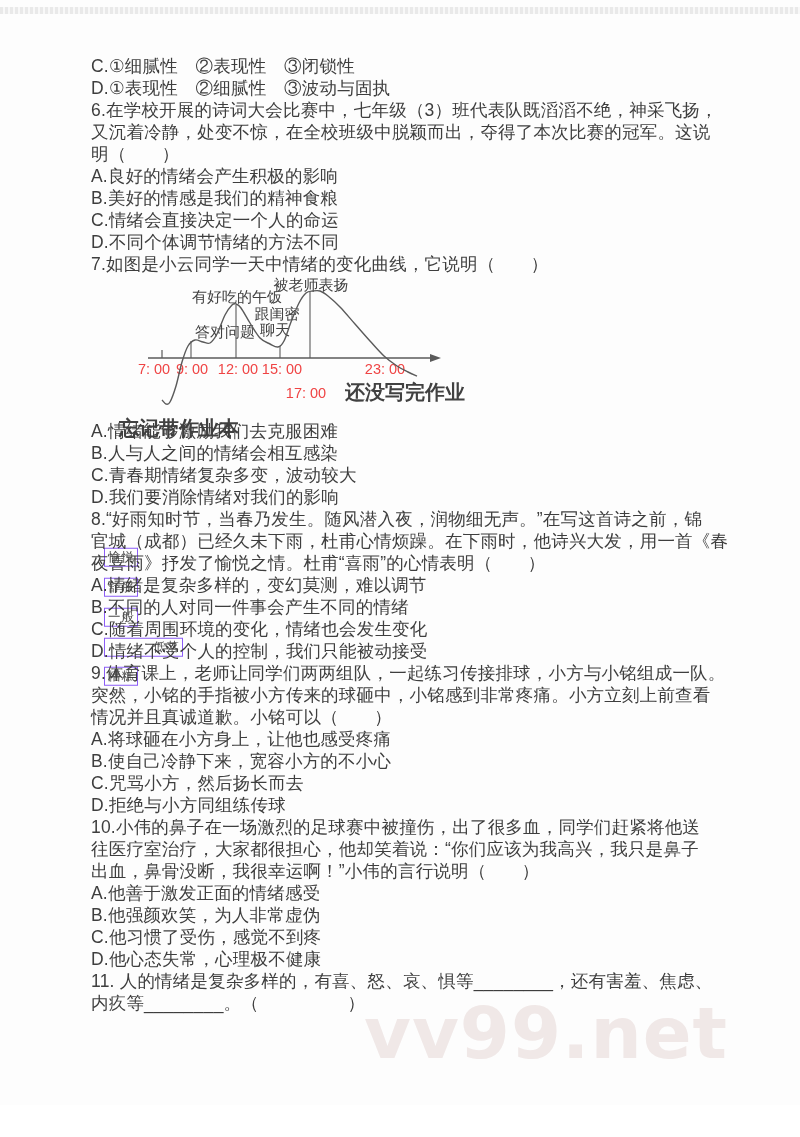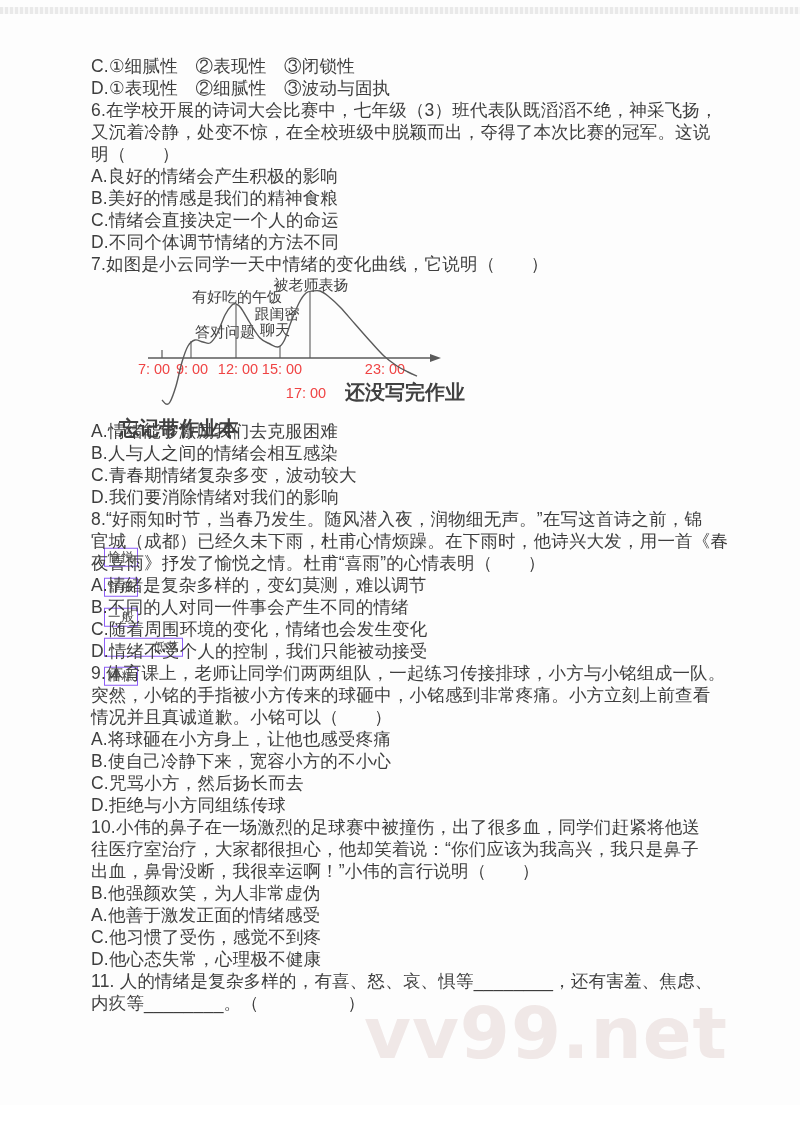--- a/index.html
+++ b/index.html
@@ -81,22 +81,22 @@
       <div class="textline">9.体育课上，老师让同学们两两组队，一起练习传接排球，小方与小铭组成一队。</div>
       <div class="textline">突然，小铭的手指被小方传来的球砸中，小铭感到非常疼痛。小方立刻上前查看</div>
       <div class="textline">情况并且真诚道歉。小铭可以（　　）</div>
       <div class="textline">A.将球砸在小方身上，让他也感受疼痛</div>
       <div class="textline">B.使自己冷静下来，宽容小方的不小心</div>
       <div class="textline">C.咒骂小方，然后扬长而去</div>
       <div class="textline">D.拒绝与小方同组练传球</div>
       <div class="textline">10.小伟的鼻子在一场激烈的足球赛中被撞伤，出了很多血，同学们赶紧将他送</div>
       <div class="textline">往医疗室治疗，大家都很担心，他却笑着说：“你们应该为我高兴，我只是鼻子</div>
       <div class="textline">出血，鼻骨没断，我很幸运啊！”小伟的言行说明（　　）</div>
+      <div class="textline">A.他善于激发正面的情绪感受</div>
       <div class="textline">B.他强颜欢笑，为人非常虚伪</div>
-      <div class="textline">A.他善于激发正面的情绪感受</div>
       <div class="textline">C.他习惯了受伤，感觉不到疼</div>
       <div class="textline">D.他心态失常，心理极不健康</div>
       <div class="textline">11. 人的情绪是复杂多样的，有喜、怒、哀、惧等________，还有害羞、焦虑、</div>
       <div class="textline">内疚等________。（　　　　　）</div>
     </div>
 
   <div class="watermark">vv99.net</div>
 
   <div class="bottom-band"></div>
 <svg width="480" height="155" viewBox="0 270 480 155" class="chart-svg" style="left: 0px; top: 270px;">

